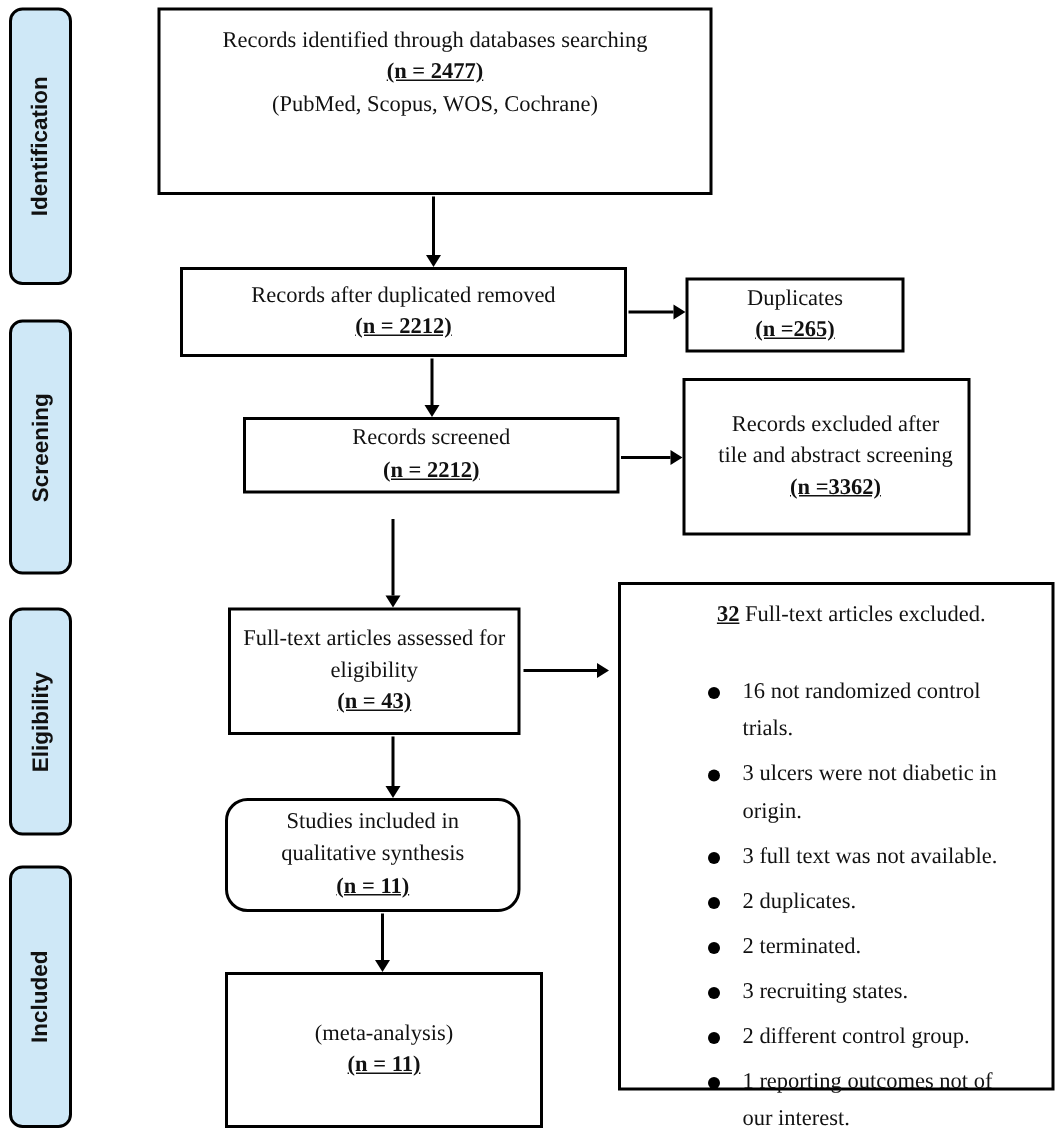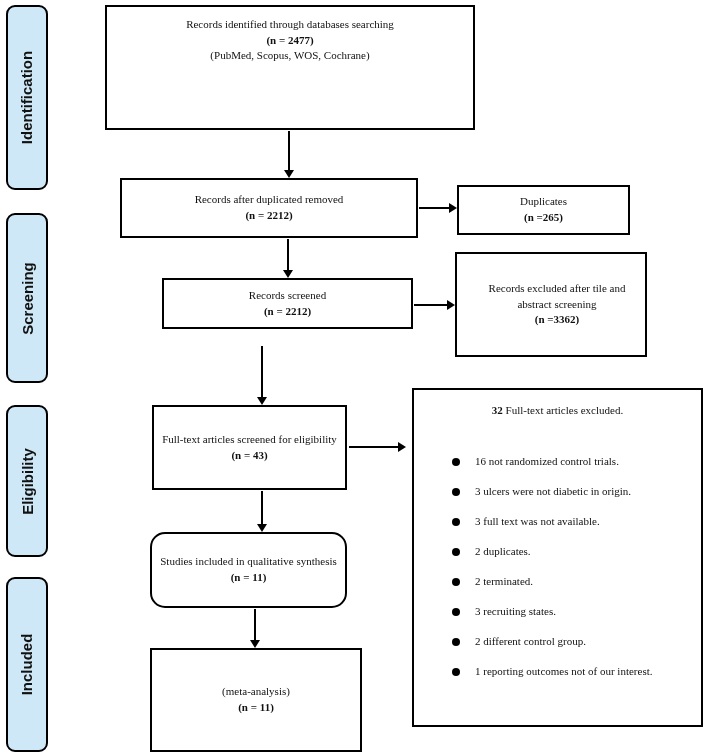--- a/index.html
+++ b/index.html
@@ -36,33 +36,33 @@
   }
   
   .fbox{
     position:absolute;
     border:2px solid var(--line);
     background:var(--bg);
     box-sizing:border-box;
     display:flex;flex-direction:column;
     align-items:center;justify-content:center;
     text-align:center;
-    font-size:11px;line-height:1.42;
+    font-size:15px;line-height:1.42;
     padding:4px 8px;
   }
-  .fbox .count{font-weight:bold;}
+  .fbox .count{font-weight:bold;text-decoration:underline;}
   .fbox.top-align{justify-content:flex-start;padding-top:10px;}
   .fbox .txt{max-width:100%;}
   #box-identified .txt{max-width:310px;}
   
   #box-ft-excluded{
     justify-content:flex-start;
     align-items:stretch;
     text-align:left;
-    padding:8px 8px 6px 8px;
+    padding:8px 8px 6px 28px;
     line-height:25px;
   }
   #box-ft-excluded .hdr{text-align:center;margin-bottom:12px;}
   ul.reasons{list-style:none;margin:14px;padding:0 0 0 16px;}
   ul.reasons li{display:flex;gap:15px;margin-bottom:5px;}
   ul.reasons .dot{
     flex:0 0 auto;width:8px;height:8px;border-radius:50%;
     background:var(--line);margin-top:9px;
   }
   
@@ -100,36 +100,36 @@
   <div class="fbox top-align" id="box-identified" style="left:105px;top:5px;width:370px;height:125px;">
     <div class="txt">Records identified through databases searching</div>
     <div class="count">(n = 2477)</div>
     <div class="txt">(PubMed, Scopus, WOS, Cochrane)</div>
   </div>
 
   <div class="fbox" style="left:120px;top:178px;width:298px;height:60px;">
     <div class="txt">Records after duplicated removed</div>
     <div class="count">(n = 2212)</div>
   </div>
-  <div class="fbox" style="left:457px;top:185px;width:173px;height:50px;">
+  <div class="fbox" style="left:457px;top:185px;width:146px;height:50px;">
     <div class="txt">Duplicates</div>
     <div class="count">(n =265)</div>
   </div>
 
   <div class="fbox" style="left:162px;top:278px;width:251px;height:51px;">
     <div class="txt">Records screened</div>
     <div class="count">(n = 2212)</div>
   </div>
   <div class="fbox" style="left:455px;top:252px;width:192px;height:105px;padding-left:20px;">
     <div class="txt">Records excluded after tile and abstract screening</div>
     <div class="count">(n =3362)</div>
   </div>
 
   <div class="fbox" style="left:152px;top:405px;width:195px;height:85px;">
-    <div class="txt">Full-text articles screened for eligibility</div>
+    <div class="txt">Full-text articles assessed for eligibility</div>
     <div class="count">(n = 43)</div>
   </div>
 
   <div class="fbox" id="box-ft-excluded" style="left:412px;top:388px;width:291px;height:339px;">
     <div class="hdr">
       <span class="count">32</span>
       <span>Full-text articles excluded.</span>
     </div>
     <ul class="reasons">
       <li>

